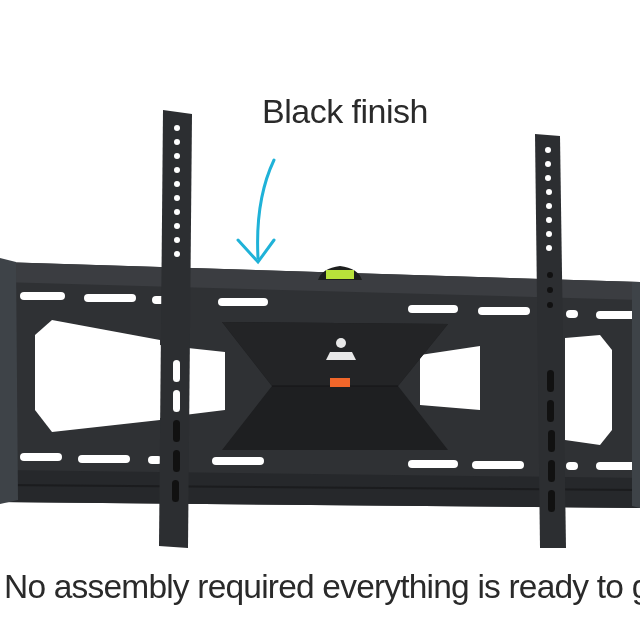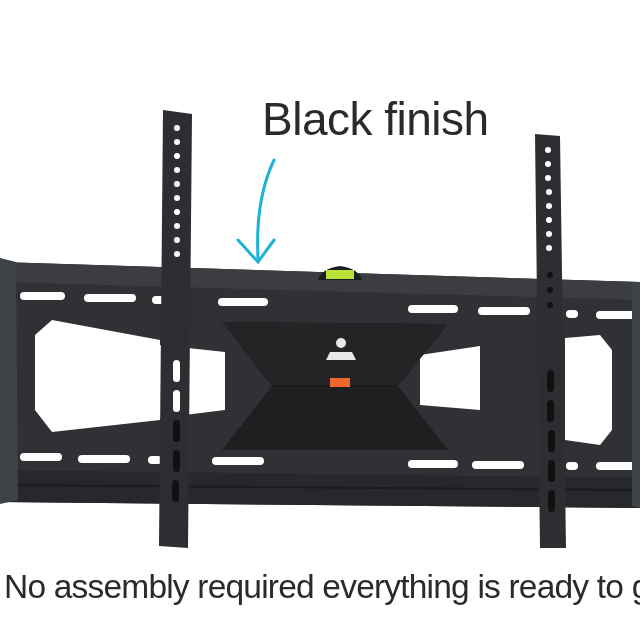--- a/index.html
+++ b/index.html
@@ -1,17 +1,17 @@
 <!DOCTYPE html>
 <html><head>
 <meta charset="utf-8">
 <style>
   html,body{margin:0;padding:0;background:#fff;}
   #stage{position:relative;width:640px;height:640px;overflow:hidden;background:#fff;font-family:"Liberation Sans",sans-serif;}
-  .caption-top{position:absolute;left:262px;top:92px;font-size:46px;color:#2a2a2a;font-weight:300;letter-spacing:-0.5px;white-space:nowrap;}
+  .caption-top{position:absolute;left:262px;top:92px;font-size:34px;color:#2a2a2a;font-weight:300;letter-spacing:-0.5px;white-space:nowrap;}
   .caption-bottom{position:absolute;left:4px;top:568px;font-size:33.5px;color:#2a2a2a;white-space:nowrap;letter-spacing:-0.8px;}
   svg{position:absolute;left:0;top:0;}
 </style>
 </head>
 <body>
 
 <div id="stage">
   <svg width="640" height="640" viewBox="0 0 640 640">
 
     <g>

